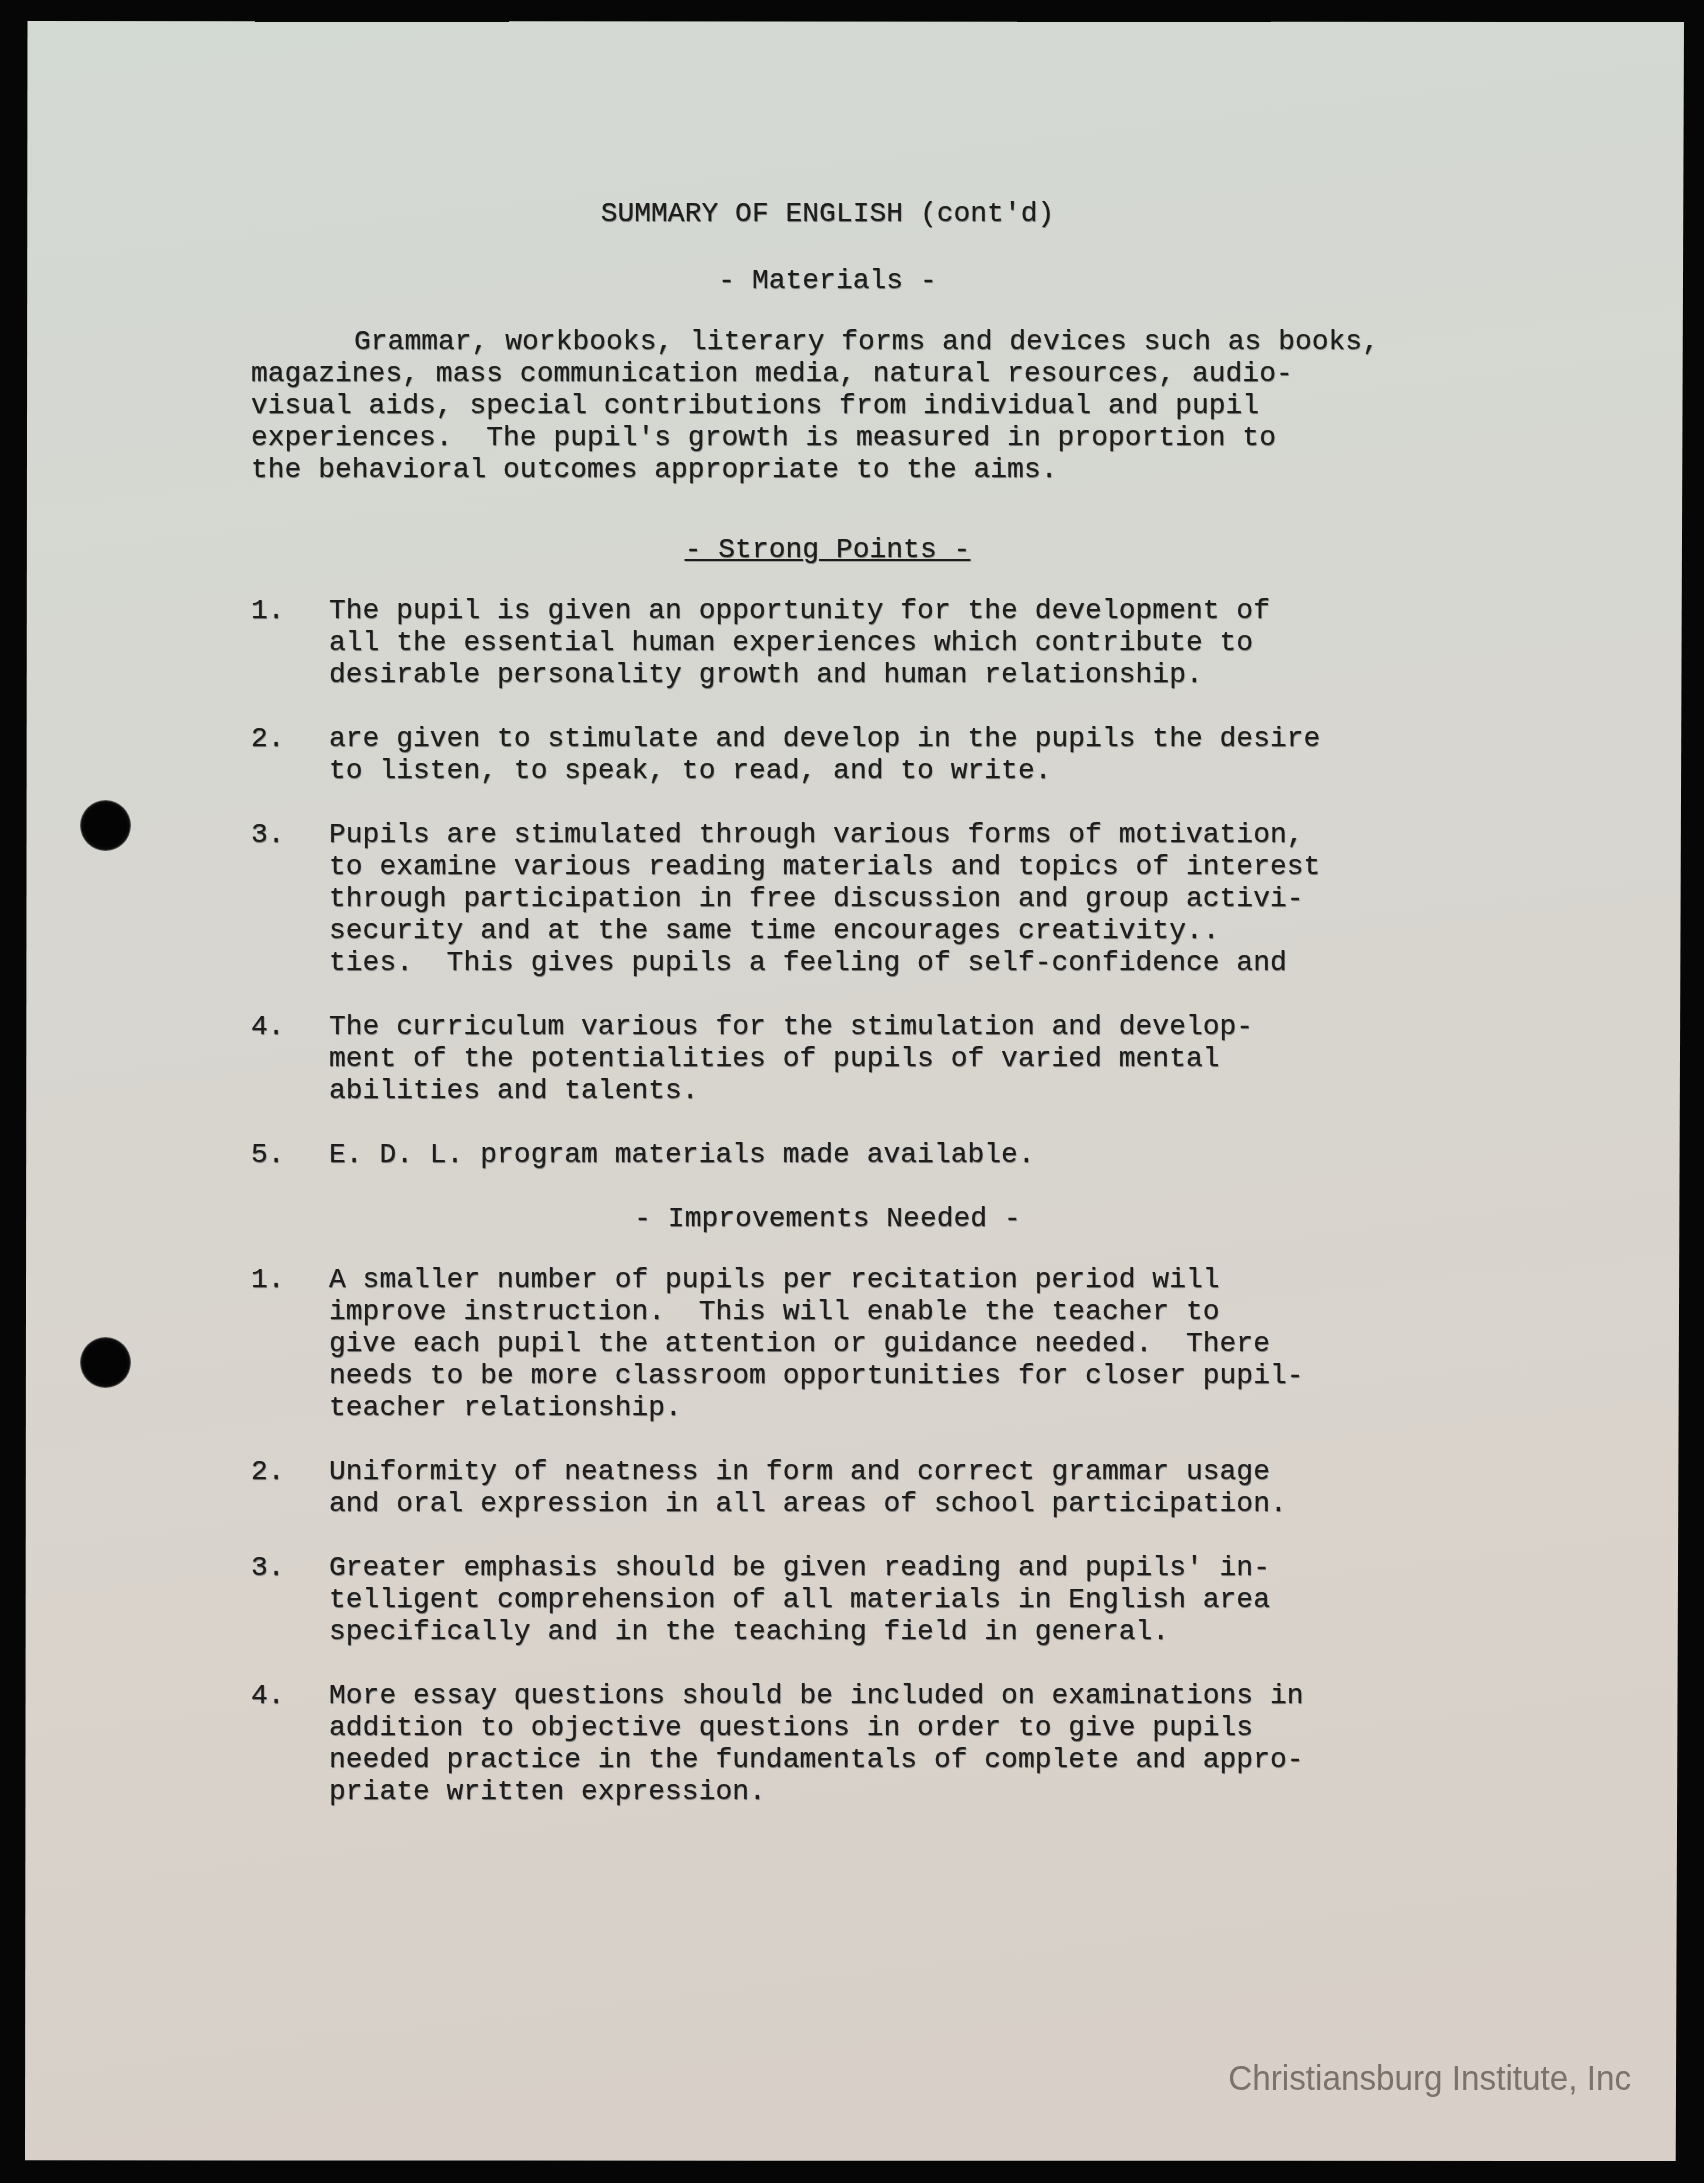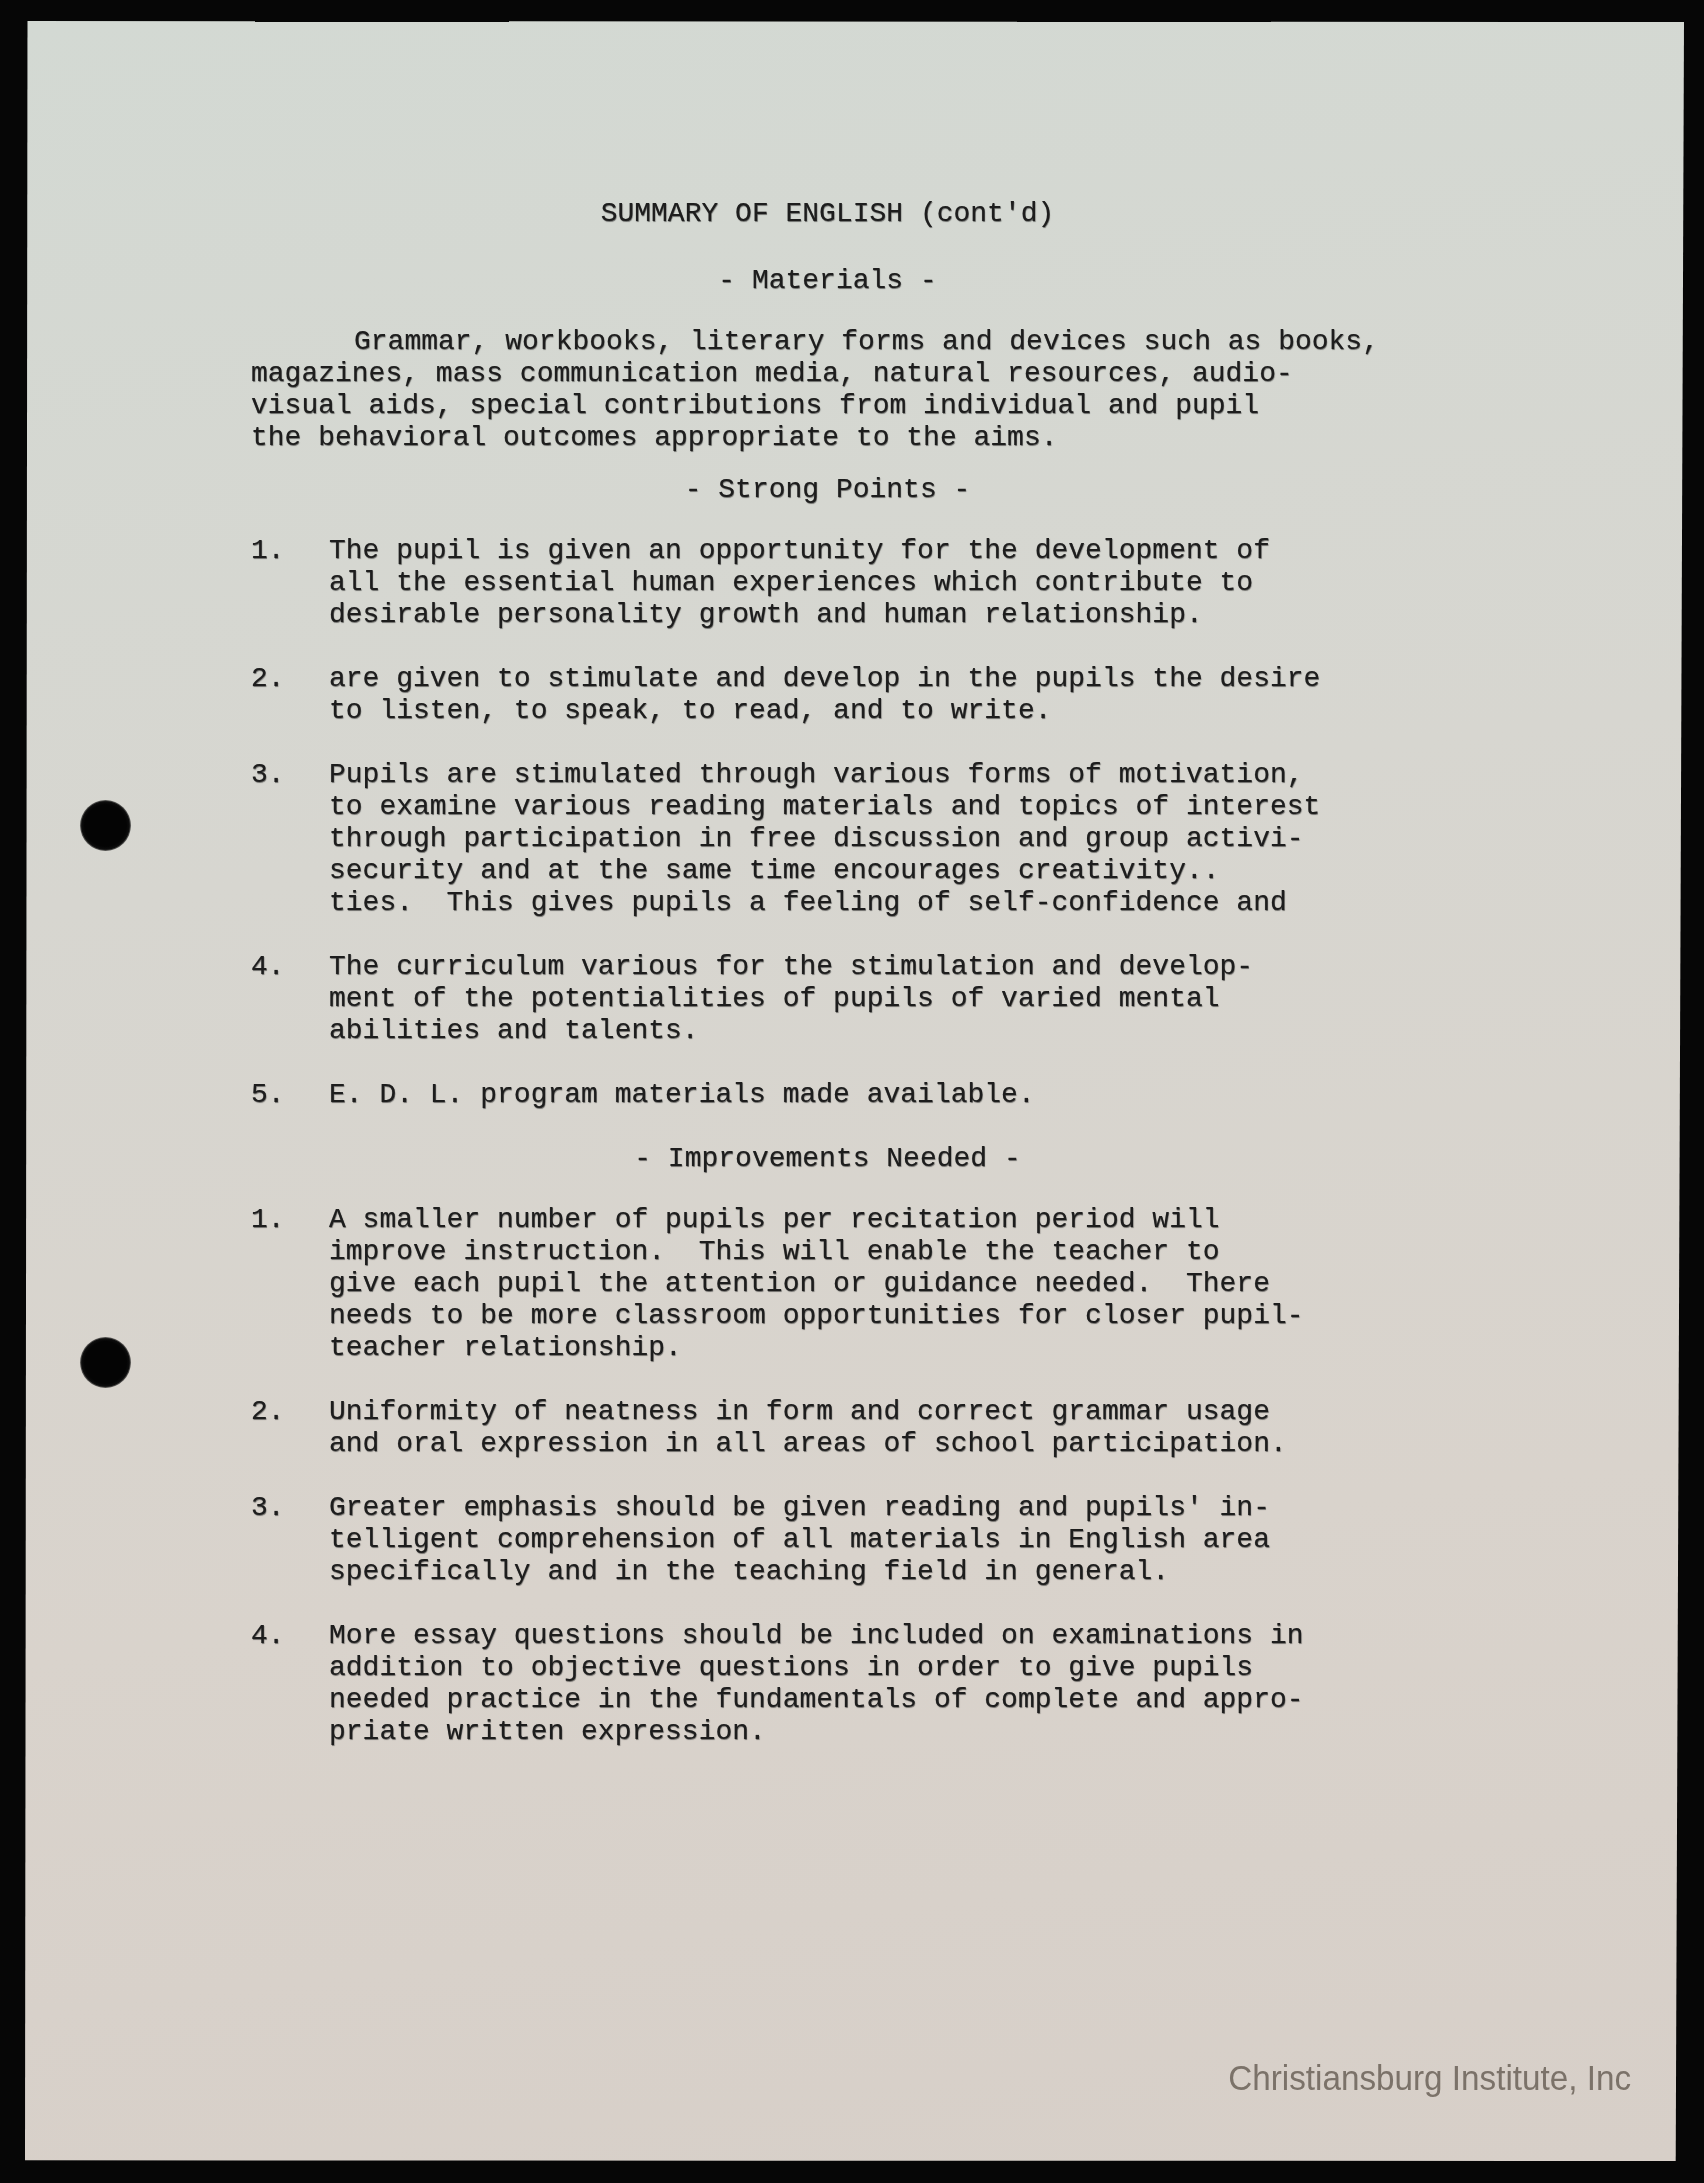--- a/index.html
+++ b/index.html
@@ -54,21 +54,21 @@
     text-shadow: 0.5px 0.5px 0.8px rgba(30,30,30,0.55), -0.2px 0 0.6px rgba(30,30,30,0.3);
   }
   .center-block {
     width: 1153px;
     text-align: center;
   }
   .title { margin-top: 177px; }
   .h-materials { margin-top: 35px; }
   .para { margin-top: 29px; }
   .para .tline:first-child { text-indent: 103px; }
-  .h-strong { margin-top: 20px; }
+  .h-strong { margin-top: 48px; text-decoration: underline; }
   .h-improve { margin-top: 32px; }
   .list { margin-top: 0; }
   .list .item { display: flex; margin-top: 32px; }
   .list .item:first-child { margin-top: 29px; }
   .num { flex: 0 0 78px; }
   .lines { display: block; }
 
   .watermark {
     position: absolute;
     right: 53px;
@@ -93,20 +93,21 @@
     <div class="content">
 
       <div class="tline ink title center-block">SUMMARY OF ENGLISH (cont'd)</div>
 
       <div class="tline ink h-materials center-block">- Materials -</div>
 
       <div class="para">
         <span class="tline ink">Grammar, workbooks, literary forms and devices such as books,</span>
         <span class="tline ink">magazines, mass communication media, natural resources, audio-</span>
         <span class="tline ink">visual aids, special contributions from individual and pupil</span>
+        <span class="tline ink">experiences.  The pupil's growth is measured in proportion to</span>
         <span class="tline ink">the behavioral outcomes appropriate to the aims.</span>
       </div>
 
       <div class="tline ink h-strong center-block">- Strong Points -</div>
 
       <div class="list">
 
         <div class="item">
           <span class="tline ink num">1.</span>
           <span class="lines">

